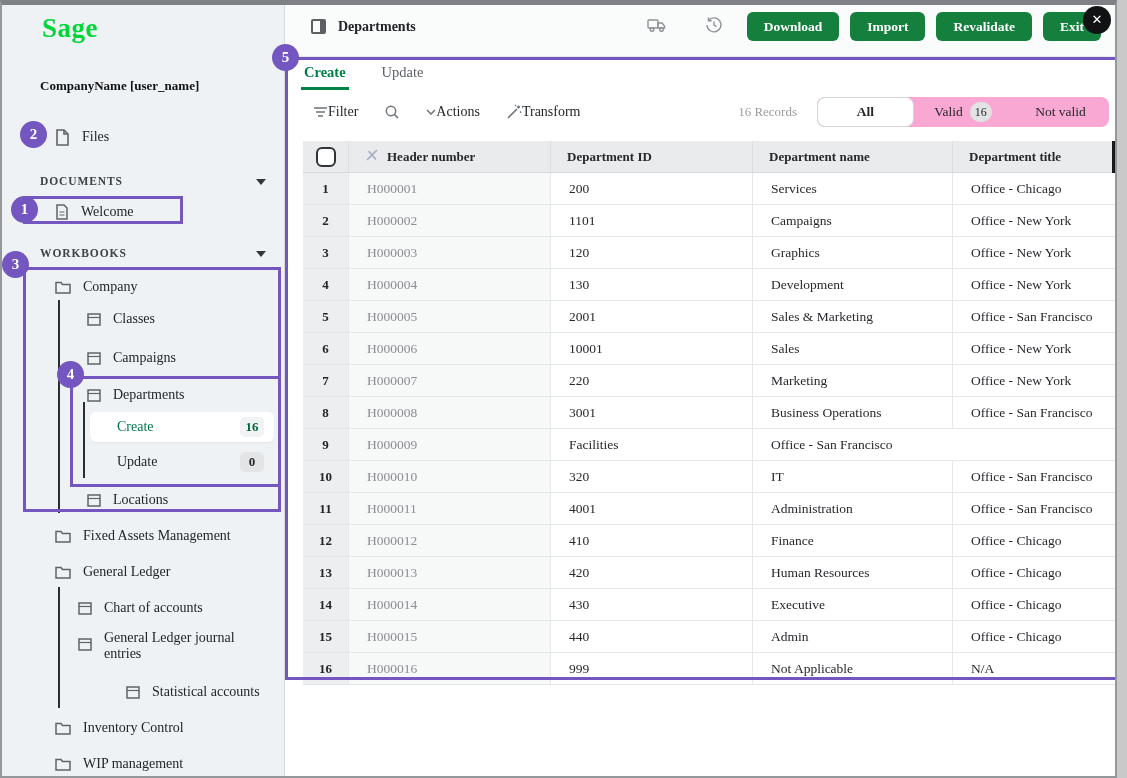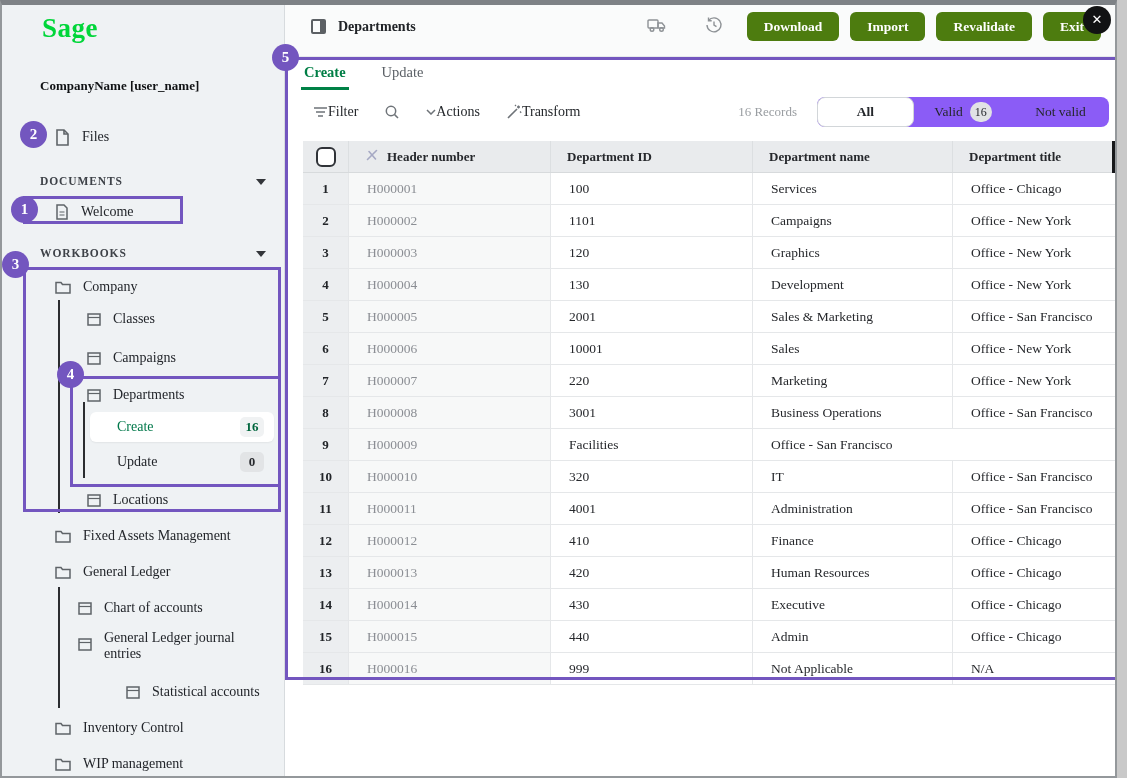--- a/index.html
+++ b/index.html
@@ -32,38 +32,38 @@
   .wrap2{ line-height:16px; height:auto; align-items:flex-start; }
   .wrap2 .lbl{ width:150px; }
   
   #main{ position:absolute; left:283px; top:0; right:0; bottom:0; background:#ffffff; }
   #main-header{ position:absolute; left:0; right:0; top:0; height:52px; background:#fafbfb;
     border-bottom:1px solid #e7eaec; display:flex; align-items:center; padding:0 14px 8px 26px; }
   .wb-icon{ width:15px; height:15px; border:2px solid #5c6064; border-right:6px solid #5c6064; border-radius:2px; }
   #page-title{ margin-left:12px; font-size:14px; font-weight:bold; color:#202327; }
   .hdr-icons{ margin-left:auto; display:flex; align-items:center; gap:38px; color:#8e9296; }
   .hdr-btns{ display:flex; gap:11px; margin-left:24px; }
-  .gbtn{ height:29px; padding:0 17px; background:#4d7c0f; color:#ffffff; border:none;
+  .gbtn{ height:29px; padding:0 17px; background:#15803d; color:#ffffff; border:none;
     border-radius:6px; font-size:13.5px; font-weight:bold; font-family:inherit; cursor:pointer; }
   #close-x{ position:absolute; right:4px; top:1px; width:28px; height:28px; border-radius:50%;
     background:#111213; color:#fff; display:flex; align-items:center; justify-content:center;
     font-size:13px; cursor:pointer; z-index:40; }
   #tabs{ position:absolute; left:0; right:0; top:52px; height:33px; display:flex;
     align-items:stretch; padding-left:16px; background:#fff; }
   .tab{ display:flex; align-items:center; padding:0 3px; margin-right:30px; font-size:14.5px;
     cursor:pointer; border-bottom:3px solid transparent; }
   .tab.active{ color:#007e45; font-weight:bold; border-bottom-color:#008146; }
   .tab.inactive{ color:#5b6066; }
   #toolbar{ position:absolute; left:0; right:0; top:85px; height:44px; display:flex;
     align-items:center; padding:0 6px 0 28px; background:#fff; }
   .tgroup{ display:flex; align-items:center; gap:26px; }
   .titem{ display:flex; align-items:center; gap:0; font-size:14px; color:#24272b; cursor:pointer; }
   .titem .ticon{ display:flex; color:#6e7378; }
   #records{ margin-left:auto; font-size:13px; color:#999da1; margin-right:20px; }
-  #segment{ width:292px; height:30px; background:#8b5cf6; border-radius:8px;
+  #segment{ width:292px; height:30px; background:#f9a8d4; border-radius:8px;
     display:grid; grid-template-columns:97px 98px 97px; align-items:stretch; font-size:13.5px; }
   .seg{ display:flex; align-items:center; justify-content:center; gap:7px; color:#24272b; cursor:pointer; }
   .seg.selected{ background:#fff; border:1px solid #d2d6d9; border-radius:8px; font-weight:bold; }
   .seg .cnt{ width:22px; height:20px; border-radius:10px; background:#e1e3e5; font-size:12px;
     display:flex; align-items:center; justify-content:center; }
   
   #table{ position:absolute; left:18px; top:129px; width:836px;margin-top:7px; }
   .thead{ position:relative; display:grid; grid-template-columns:46px 202px 202px 200px 1fr;
     height:32px; background:#e9ebed; border-bottom:1px solid #d7dadc; }
   .th{ display:flex; align-items:center; gap:8px; padding-left:16px; font-size:13px;
@@ -365,21 +365,21 @@
           <svg width="16" height="16" viewBox="0 0 16 16">
               <path d="M3.5 1v14M8 1v14M12.5 1v14" stroke="#fff" stroke-width="1.4"></path>
               <path d="M1.5 5h4M6 10.5h4M10.5 4h4" stroke="#fff" stroke-width="1.8"></path>
             </svg>
         </div>
       </div>
       <div id="table-body">
           <div class="trow">
             <div class="cell c-rowno">1</div>
             <div class="cell c-hnum">H000001</div>
-            <div class="cell c-id">100</div>
+            <div class="cell c-id">200</div>
             <div class="cell c-name">Services</div>
             <div class="cell c-title">Office - Chicago</div>
           </div>
           <div class="trow">
             <div class="cell c-rowno">2</div>
             <div class="cell c-hnum">H000002</div>
             <div class="cell c-id">1101</div>
             <div class="cell c-name">Campaigns</div>
             <div class="cell c-title">Office - New York</div>
           </div>

